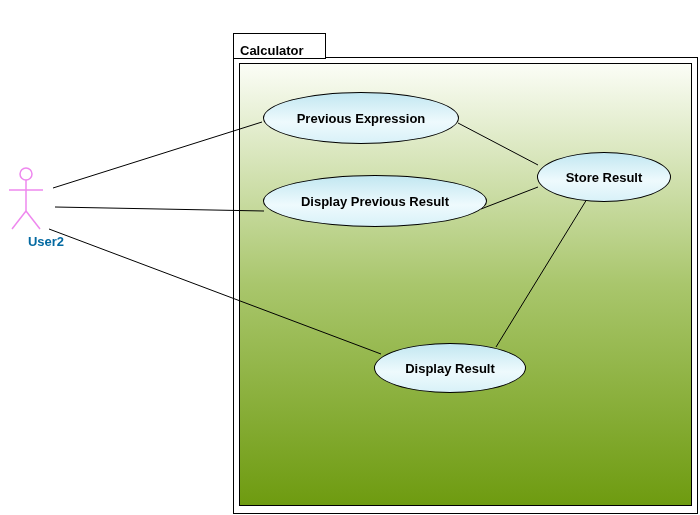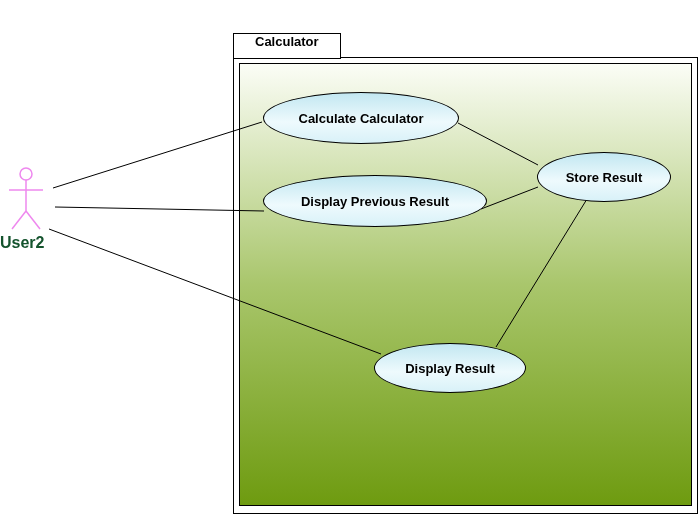--- a/index.html
+++ b/index.html
@@ -14,39 +14,39 @@
     background:#ffffff;border:1px solid #000;
   }
   .boundary-inner{
     left:239px;top:63px;width:451px;height:441px;
     border:1px solid #000;
     background:linear-gradient(to bottom,#fbfdf6 0%,#a9c66c 50%,#6e9b10 100%);
   }
   .boundary-tab{
     left:233px;top:33px;width:85px;height:24px;
     background:#ffffff;border:1px solid #000;
-    display:flex;align-items:flex-start;padding-left:21px;box-sizing:content-box;
+    display:flex;align-items:flex-end;padding-left:6px;box-sizing:content-box;
     font-size:13px;font-weight:bold;color:#000;
   }
   
   .usecase{
     border:1px solid #000;border-radius:50%;
     background:linear-gradient(to bottom,#c2e7f1 0%,#eefafd 58%,#d8f1f8 100%);
     display:flex;align-items:center;justify-content:center;
     font-size:13px;font-weight:bold;color:#000;text-align:center;
     box-sizing:border-box;
   }
   #uc-calc   {left:263px;top:92px;width:196px;height:52px;}
   #uc-store  {left:537px;top:152px;width:134px;height:50px;text-align:right;}
   #uc-prev   {left:263px;top:175px;width:224px;height:52px;}
   #uc-disp   {left:374px;top:343px;width:152px;height:50px;text-align:center;}
   
   .actor-label{
-    left:0;top:234px;width:44px;text-align:center;
-    font-size:16px;font-weight:bold;color:#14532d;
+    left:24px;top:234px;width:44px;text-align:center;
+    font-size:13px;font-weight:bold;color:#0369a1;
   }
   svg.overlay{left:0;top:0;width:700px;height:515px;pointer-events:none;}
   svg.overlay [data-interactable="true"]{pointer-events:stroke;}
 </style>
 </head>
 <body>
 
 <div data-interactable="false">
 
   <div class="abs boundary-body" data-interactable="true"></div>
@@ -69,21 +69,21 @@
       <line x1="26" y1="180" x2="26" y2="211" data-interactable="false"></line>
       <line x1="9" y1="190" x2="43" y2="190" data-interactable="false"></line>
       <line x1="26" y1="211" x2="12" y2="229" data-interactable="false"></line>
       <line x1="26" y1="211" x2="40" y2="229" data-interactable="false"></line>
     </g>
   </svg>
 
   <div class="abs actor-label" data-interactable="false">User2</div>
 
   <div class="abs usecase" id="uc-calc" data-interactable="true">
-    <span data-interactable="false">Calculate Calculator</span>
+    <span data-interactable="false">Previous Expression</span>
   </div>
   <div class="abs usecase" id="uc-store" data-interactable="true">
     <span data-interactable="false">Store Result</span>
   </div>
   <div class="abs usecase" id="uc-prev" data-interactable="true">
     <span data-interactable="false">Display Previous Result</span>
   </div>
   <div class="abs usecase" id="uc-disp" data-interactable="true">
     <span data-interactable="false">Display Result</span>
   </div>

